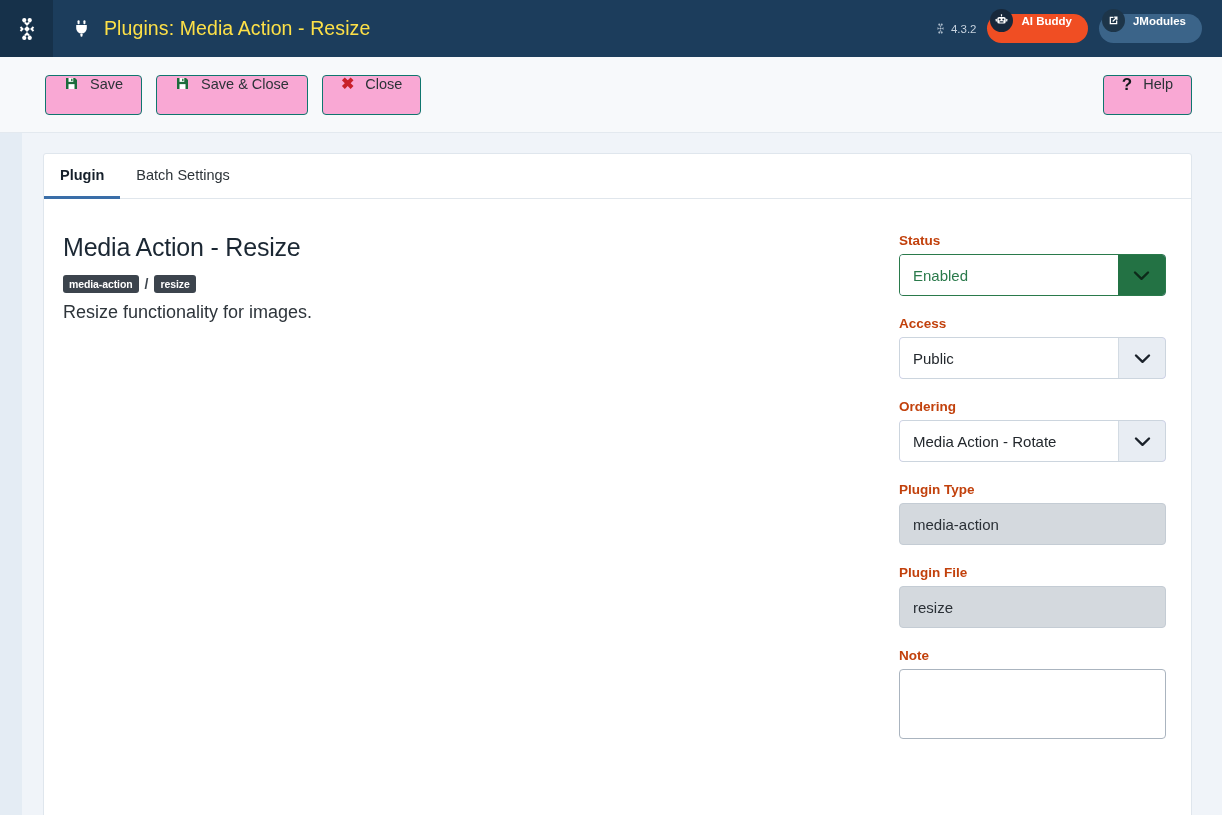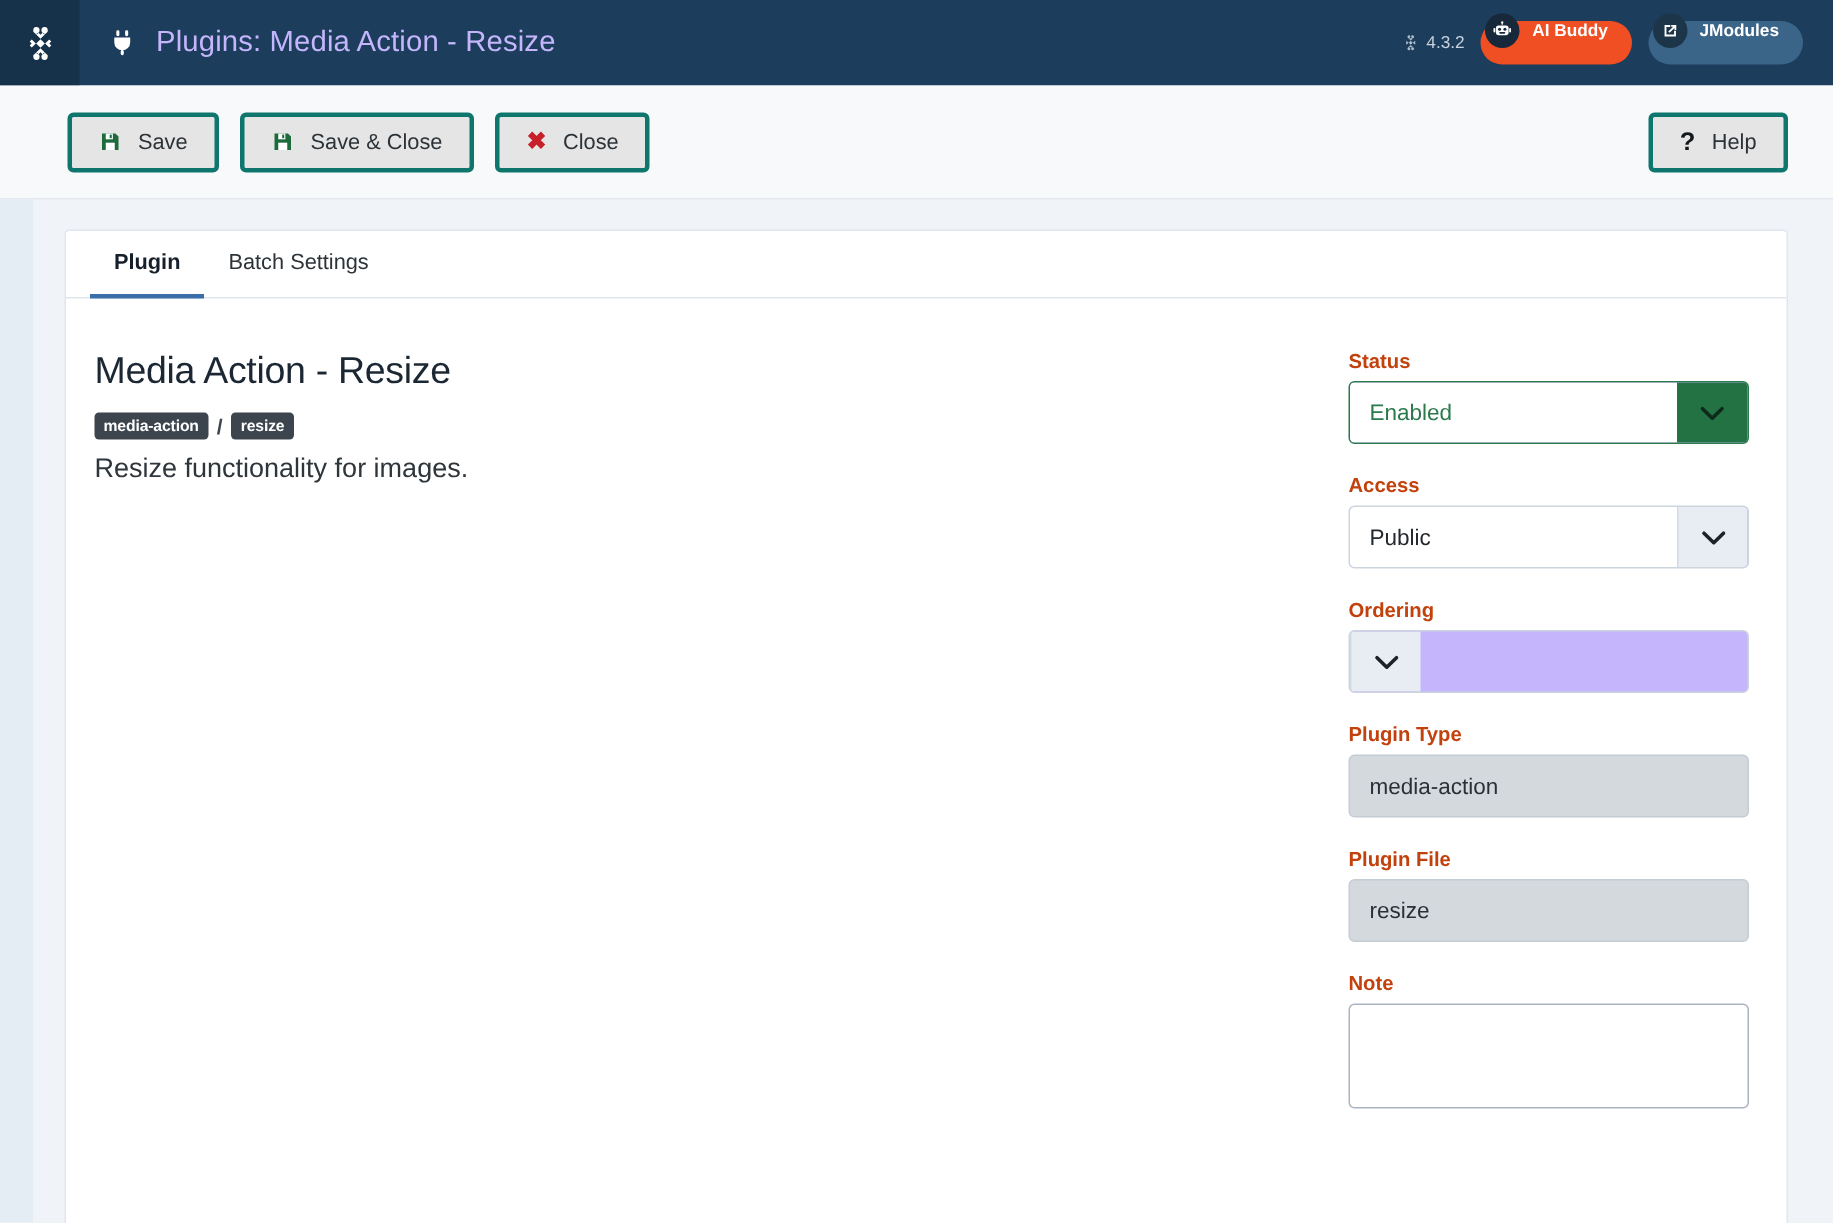--- a/index.html
+++ b/index.html
@@ -36,21 +36,21 @@
   .header-title-wrap {
     display: flex;
     align-items: center;
     gap: 13px;
     padding-left: 19px;
     flex: 1 1 auto;
     min-width: 0;
   }
   .plug-icon { width: 19px; height: 19px; display: block; flex: 0 0 auto; }
   .header-title {
-    color: #c4b5fd;
+    color: #fde047;
     font-size: 19.5px;
     font-weight: 400;
     letter-spacing: 0.1px;
     white-space: nowrap;
   }
 
   .header-right {
     display: flex;
     align-items: center;
     gap: 11px;
@@ -103,26 +103,26 @@
     border-bottom: 1px solid #e3e9ef;
     display: flex;
     align-items: center;
     padding: 0 30px 0 45px;
   }
   .toolbar-left { display: flex; align-items: center; gap: 14px; }
   .toolbar-right { margin-left: auto; display: flex; align-items: center; }
 
   .tbtn {
     display: flex;
-    align-items: center;
+    align-items: flex-start;
     gap: 11px;
     height: 40px;
     padding: 0 18px;
-    background: #e5e5e5;
-    border: 3px solid #0f766e;
+    background: #f9a8d4;
+    border: 1px solid #0f766e;
     border-radius: 4px;
     font-size: 14.5px;
     color: #2c3338;
     cursor: pointer;
     white-space: nowrap;
   }
   .tbtn svg { display: block; flex: 0 0 auto; }
   .tbtn .x-glyph {
     color: #c8202a;
     font-size: 16px;
@@ -156,21 +156,20 @@
     border: 1px solid #dfe6ed;
     border-radius: 3px;
     overflow: hidden;
   }
 
   .tabbar {
     height: 45px;
     border-bottom: 1px solid #e0e6ec;
     display: flex;
     align-items: stretch;
-    padding-left: 16px;
   }
   .tab {
     display: flex;
     align-items: center;
     padding: 0 16px;
     font-size: 14.5px;
     color: #2d3439;
     cursor: pointer;
     border-bottom: 3px solid transparent;
     margin-bottom: -1px;
@@ -479,20 +478,21 @@
             <svg width="17" height="11" viewBox="0 0 17 11" fill="none" stroke="#1b222a" stroke-width="2.4" stroke-linecap="round" stroke-linejoin="round">
                 <path d="M2 2.5L8.5 8.8 15 2.5"></path>
               </svg>
           </span>
         </div>
       </div>
 
       <div class="field">
         <label class="field-label">Ordering</label>
         <div class="select-wrap">
+          <span class="sel-value">Media Action - Rotate</span>
           <span class="sel-arrow">
             <svg width="17" height="11" viewBox="0 0 17 11" fill="none" stroke="#1b222a" stroke-width="2.4" stroke-linecap="round" stroke-linejoin="round">
                 <path d="M2 2.5L8.5 8.8 15 2.5"></path>
               </svg>
           </span>
         </div>
       </div>
 
       <div class="field">
         <label class="field-label">Plugin Type</label>

